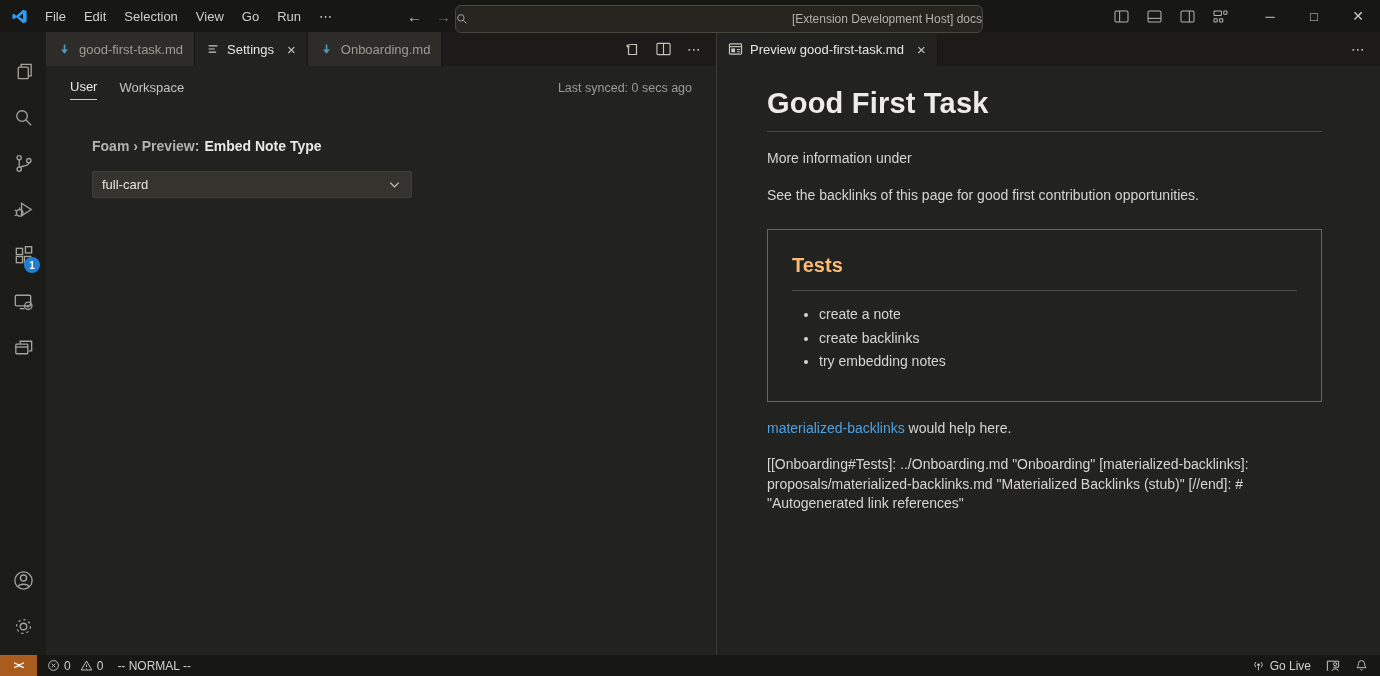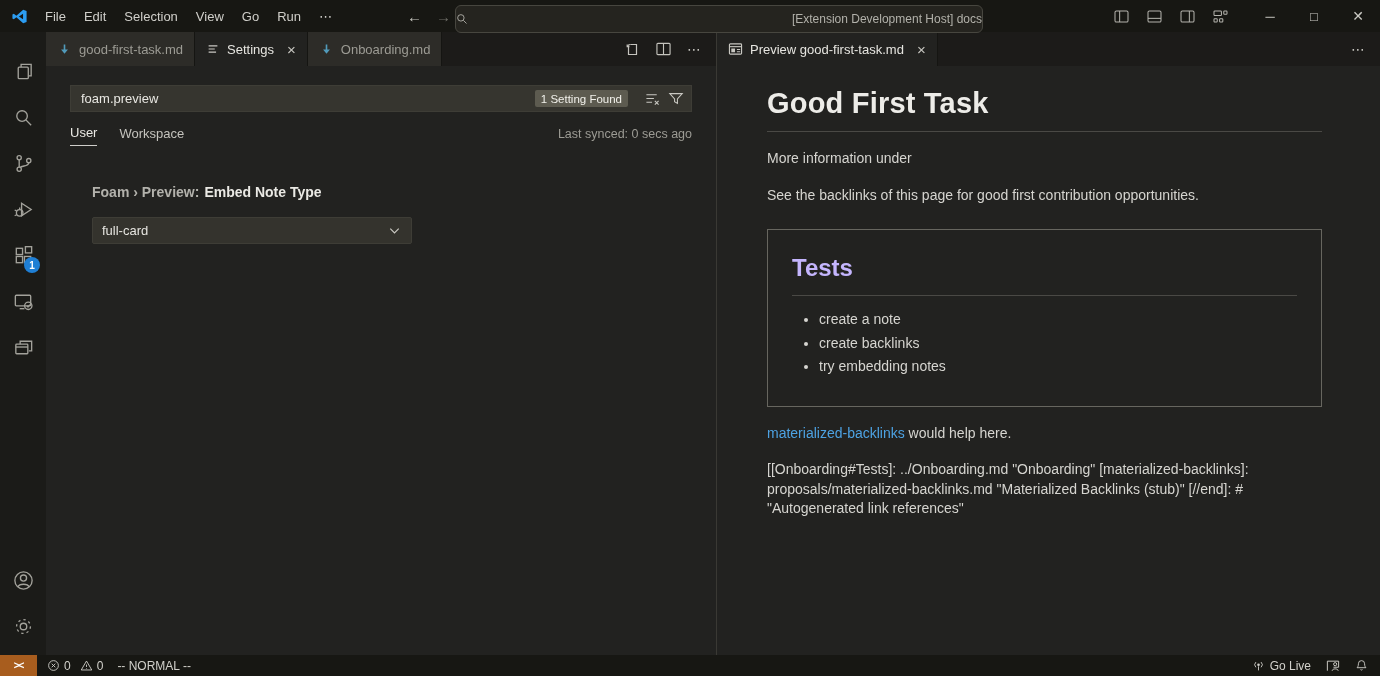--- a/index.html
+++ b/index.html
@@ -81,21 +81,21 @@
     border:1px solid #3e3d36; border-radius:2px; display:flex; align-items:center;
     padding:0 9px; font-size:13px; color:#e6e5e0; }
   .dropdown svg { margin-left:auto; stroke:#c9c8c2; fill:none; stroke-width:1.3; }
 
   
   .preview { padding:21px 58px 0 50px; font-size:14px; color:#d6d5d0; }
   .preview h1 { font-size:29px; font-weight:600; color:#edece8; letter-spacing:.2px;
     padding-bottom:11px; border-bottom:1px solid #4a4945; }
   .preview p { margin-top:17px; line-height:1.4; }
   .card { border:1px solid #67665f; margin-top:24px; padding:2px 24px 24px; }
-  .card h2 { font-size:24px; font-weight:700; color:#c4b5fd; margin-top:22px;
+  .card h2 { font-size:20px; font-weight:700; color:#fdba74; margin-top:22px;
     padding-bottom:13px; border-bottom:1px solid #4a4945; }
   .card ul { margin:15px 0 0; padding-left:27px; }
   .card li { margin:7.5px 0; }
   .link-line { margin-top:31px; }
   .link-line a { color:#4da2e2; text-decoration:none; }
   .refs { margin-top:21px; line-height:1.6; max-width:568px; }
 
   
   .statusbar { position:absolute; left:0; right:0; bottom:0; height:21px;
     background:#171713; display:flex; align-items:center; font-size:12px;
@@ -285,35 +285,20 @@
         <svg width="15" height="14" viewBox="0 0 16 14">
             <rect x="1" y="1" width="14" height="12" rx="1"></rect>
             <path d="M8 1v12"></path>
           </svg>
       </span>
       <span class="more-dots">⋯</span>
     </div>
   </div>
 
   <div>
-    <div class="s-search">
-      <span class="value">foam.preview</span>
-      <span class="s-badge">1 Setting Found</span>
-      <span class="ico">
-        <svg width="17" height="15" viewBox="0 0 18 16">
-            <path d="M2.5 4h11M2.5 8h8M2.5 12h6"></path>
-            <path d="M11.5 10.5l4 4M15.5 10.5l-4 4"></path>
-          </svg>
-      </span>
-      <span class="ico">
-        <svg width="16" height="15" viewBox="0 0 18 16">
-            <path d="M2 2.5h14l-5.4 6v5l-3.2-1.8V8.5z"></path>
-          </svg>
-      </span>
-    </div>
     <div class="s-tabs">
       <span class="s-tab active">User</span>
       <span class="s-tab">Workspace</span>
       <span class="last-synced">Last synced: 0 secs ago</span>
     </div>
     <div class="setting">
       <div class="s-title">
         <span class="cat">Foam › Preview:</span><span class="name">Embed Note Type</span>
       </div>
       <div class="dropdown">

